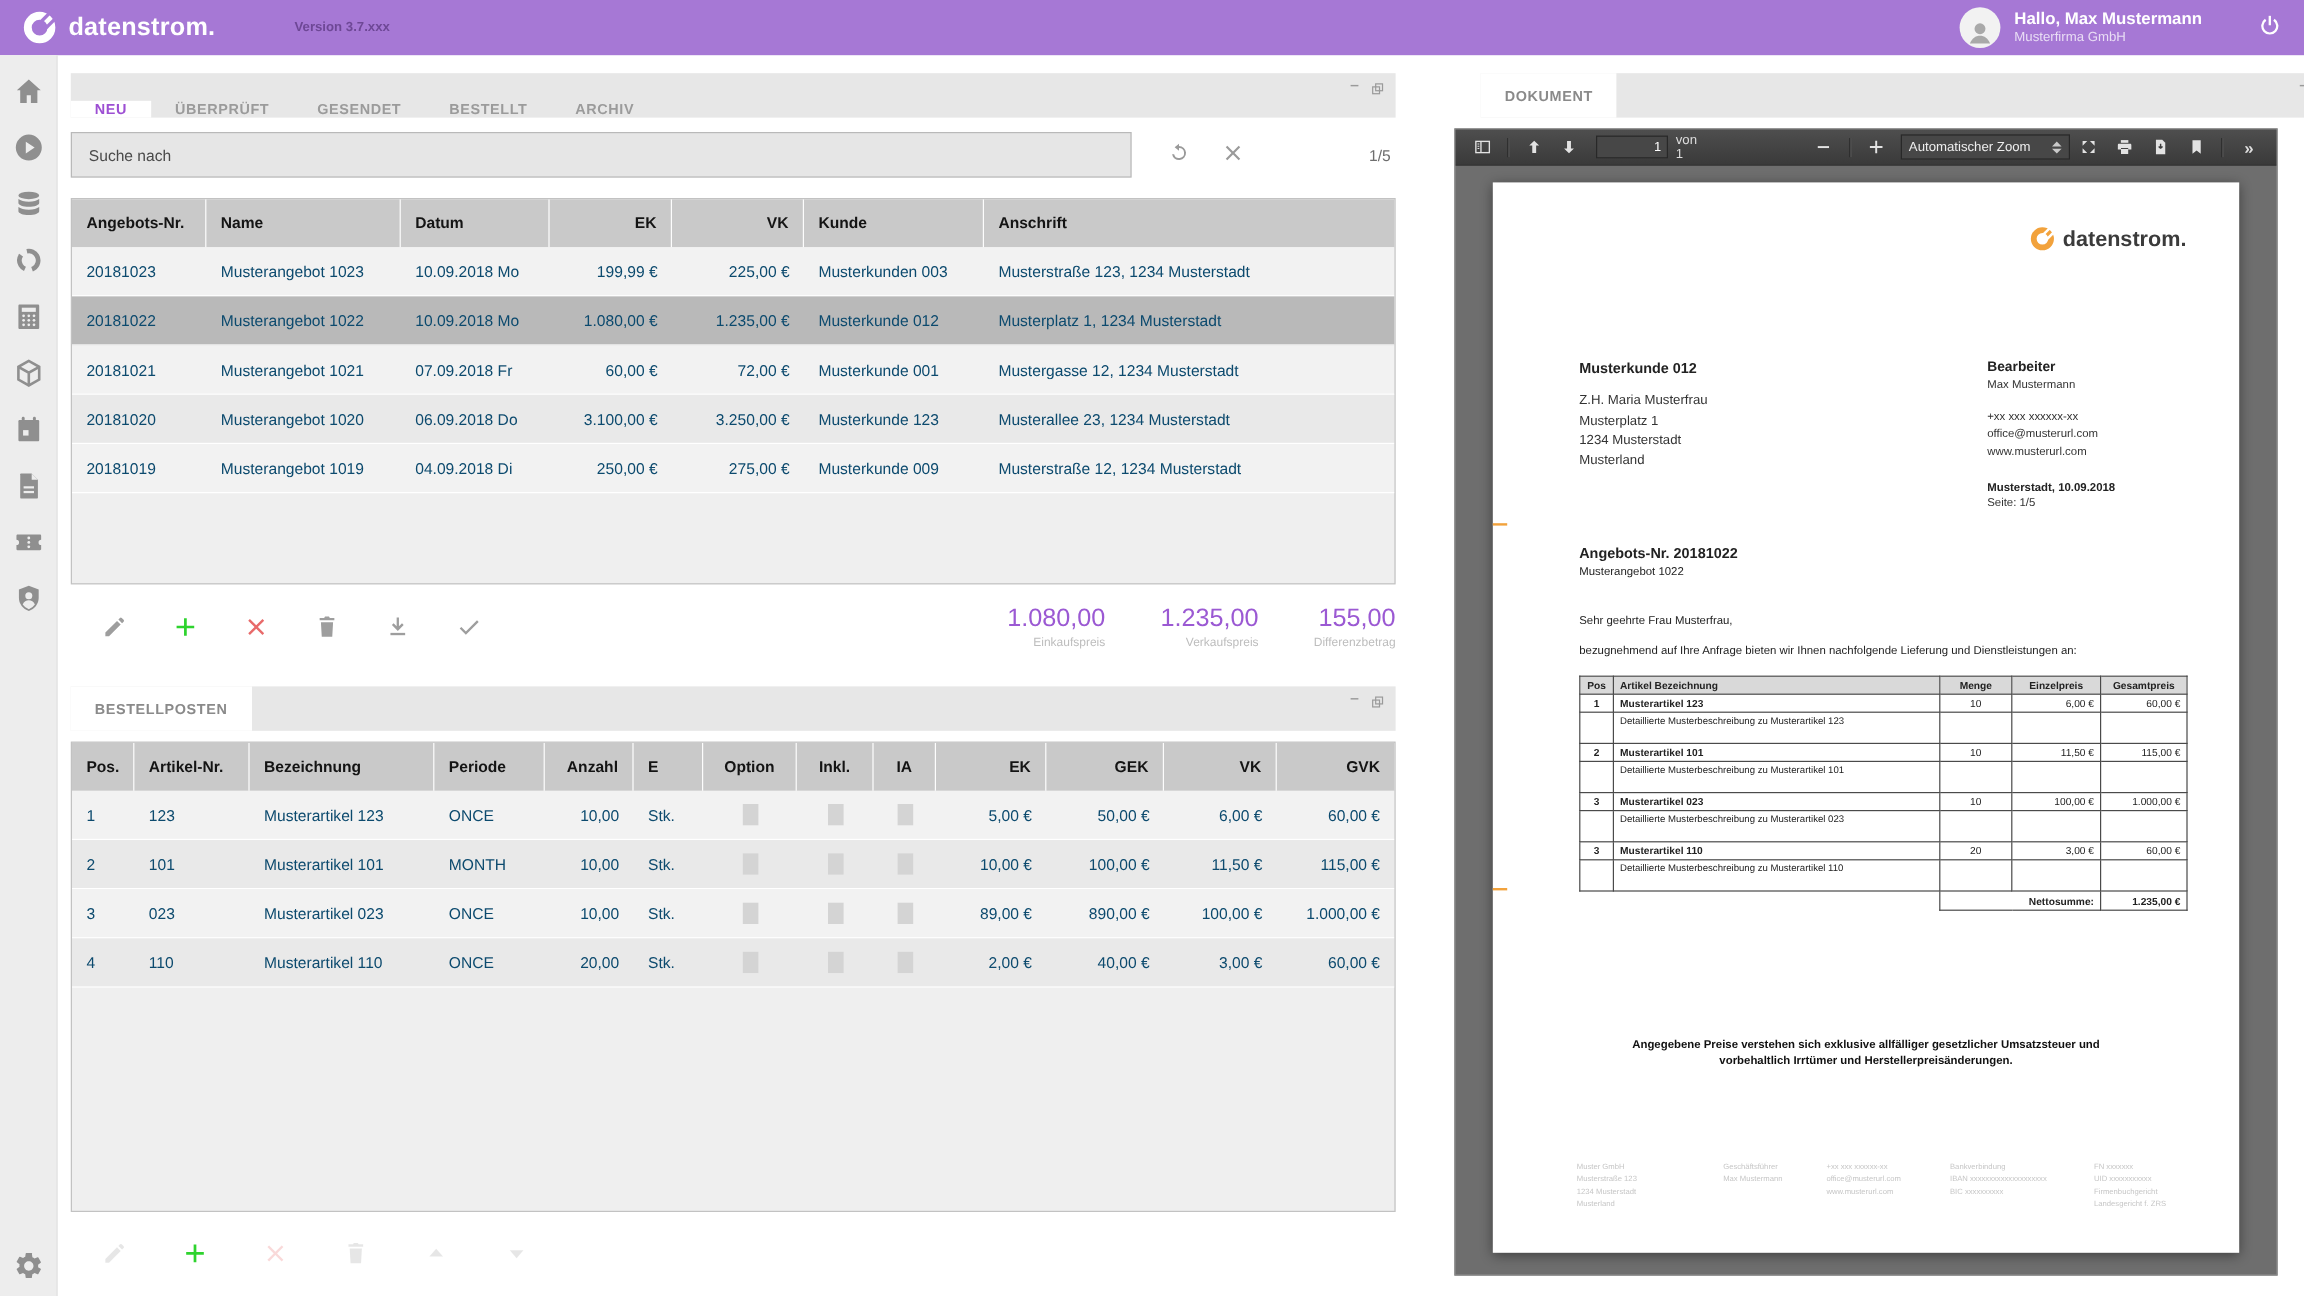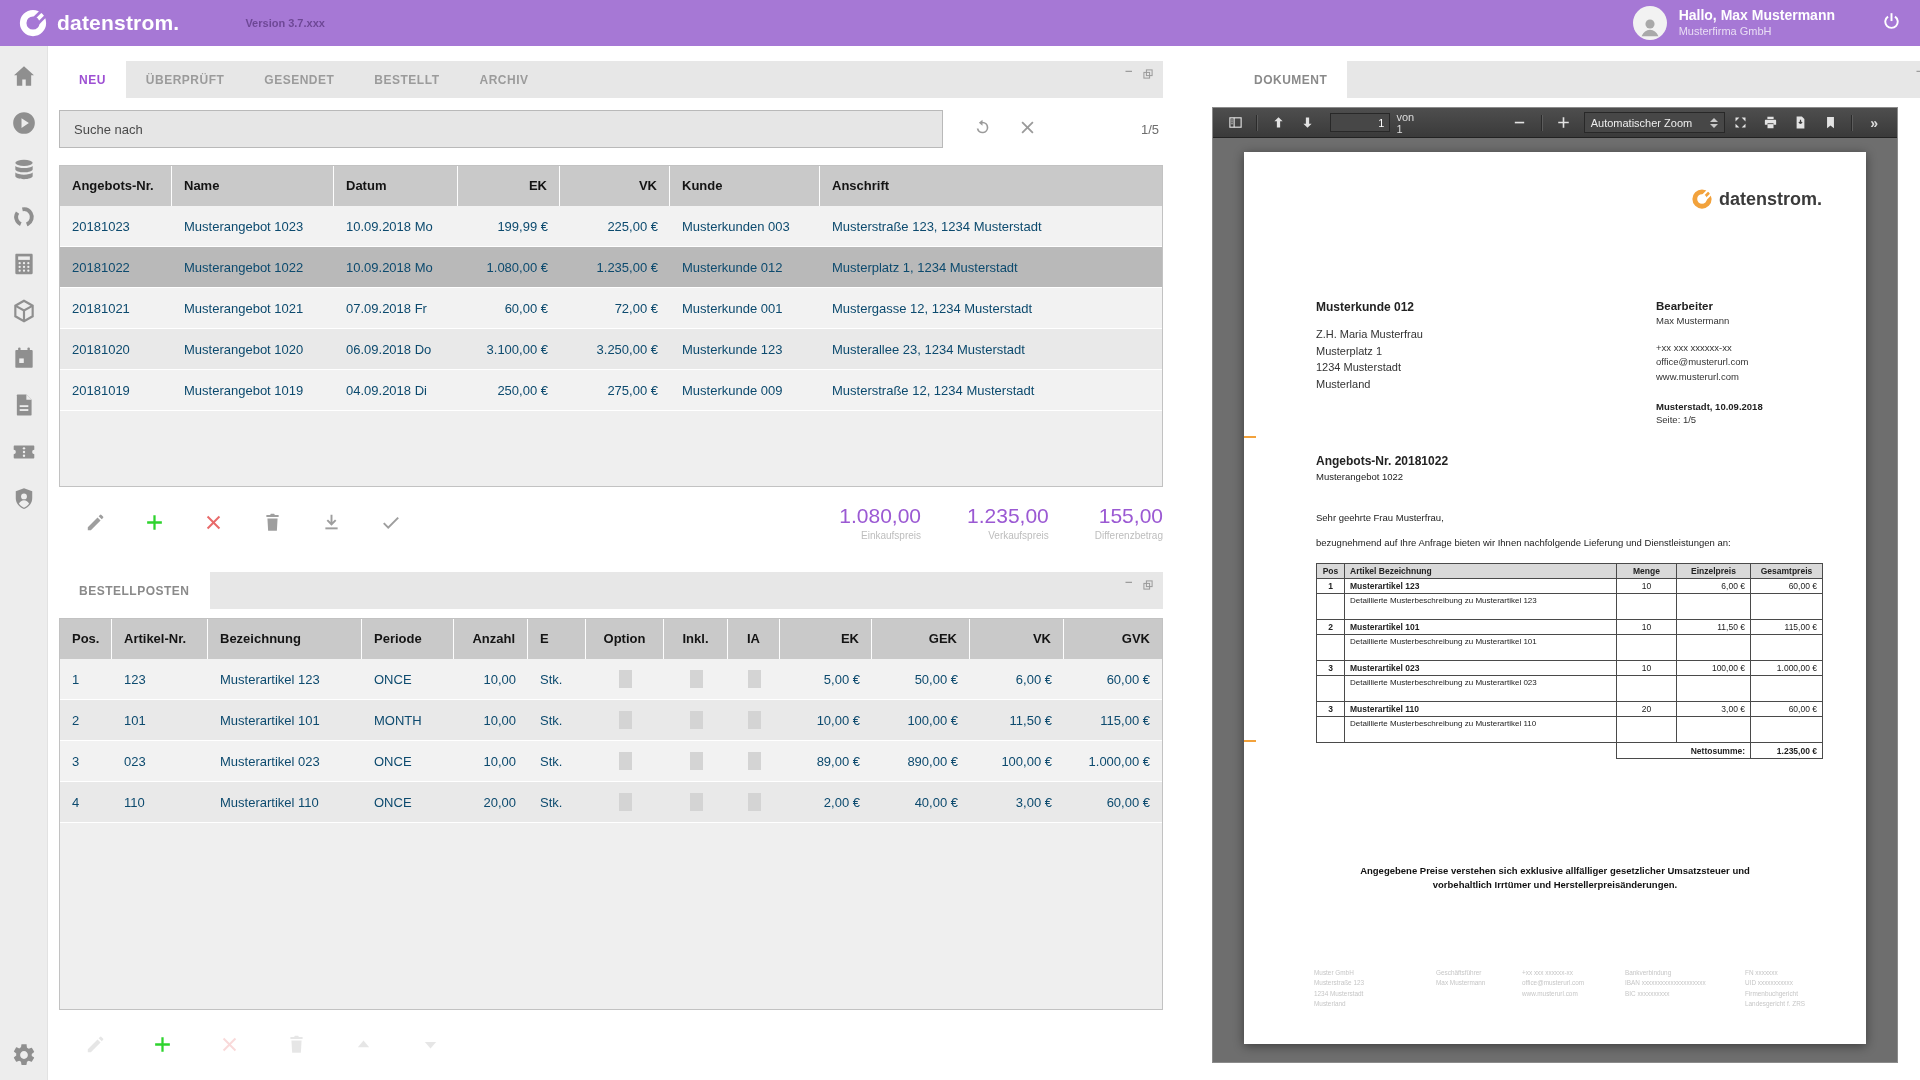--- a/index.html
+++ b/index.html
@@ -242,21 +242,21 @@
               <path d="M7.3 16.4c1-2.1 2.7-3.2 4.7-3.2s3.7 1.1 4.7 3.2a9.4 9.4 0 0 1-4.7 3.6 9.4 9.4 0 0 1-4.7-3.6z" fill="#ededed"></path>
             </svg></span></div>
       </div>
     <div class="side-bottom">
         <div class="side-item"><span class="icon"><svg viewBox="0 0 24 24" fill="currentColor" fill-rule="evenodd">
               <path d="M19.14 12.94c.04-.3.06-.61.06-.94 0-.32-.02-.64-.07-.94l2.03-1.58a.49.49 0 0 0 .12-.61l-1.92-3.32a.49.49 0 0 0-.59-.22l-2.39.96c-.5-.38-1.03-.7-1.62-.94l-.36-2.54A.48.48 0 0 0 13.92 2h-3.84c-.24 0-.43.17-.47.41l-.36 2.54c-.59.24-1.13.57-1.62.94l-2.39-.96a.48.48 0 0 0-.59.22L2.73 8.49c-.12.21-.08.47.12.61l2.03 1.58c-.05.3-.09.63-.09.94s.02.64.07.94l-2.03 1.58a.49.49 0 0 0-.12.61l1.92 3.32c.12.22.37.29.59.22l2.39-.96c.5.38 1.03.7 1.62.94l.36 2.54c.05.24.24.41.48.41h3.84c.24 0 .44-.17.47-.41l.36-2.54c.59-.24 1.13-.56 1.62-.94l2.39.96c.22.08.47 0 .59-.22l1.92-3.32a.49.49 0 0 0-.12-.61zM12 15.6c-1.98 0-3.6-1.62-3.6-3.6s1.62-3.6 3.6-3.6 3.6 1.62 3.6 3.6-1.62 3.6-3.6 3.6z"></path>
             </svg></span></div>
       </div>
   </nav>
 
-  <div class="tabs accent" style="left:59px;top:61px;width:1104px;">
+  <div class="tabs accent" style="left:59px;top:61px;width:1104px;align-items:flex-end;">
     <div style="display:flex;">
         <div class="tab active">
           <span>NEU</span>
         </div>
         <div class="tab">
           <span>ÜBERPRÜFT</span>
         </div>
         <div class="tab">
           <span>GESENDET</span>
         </div>

